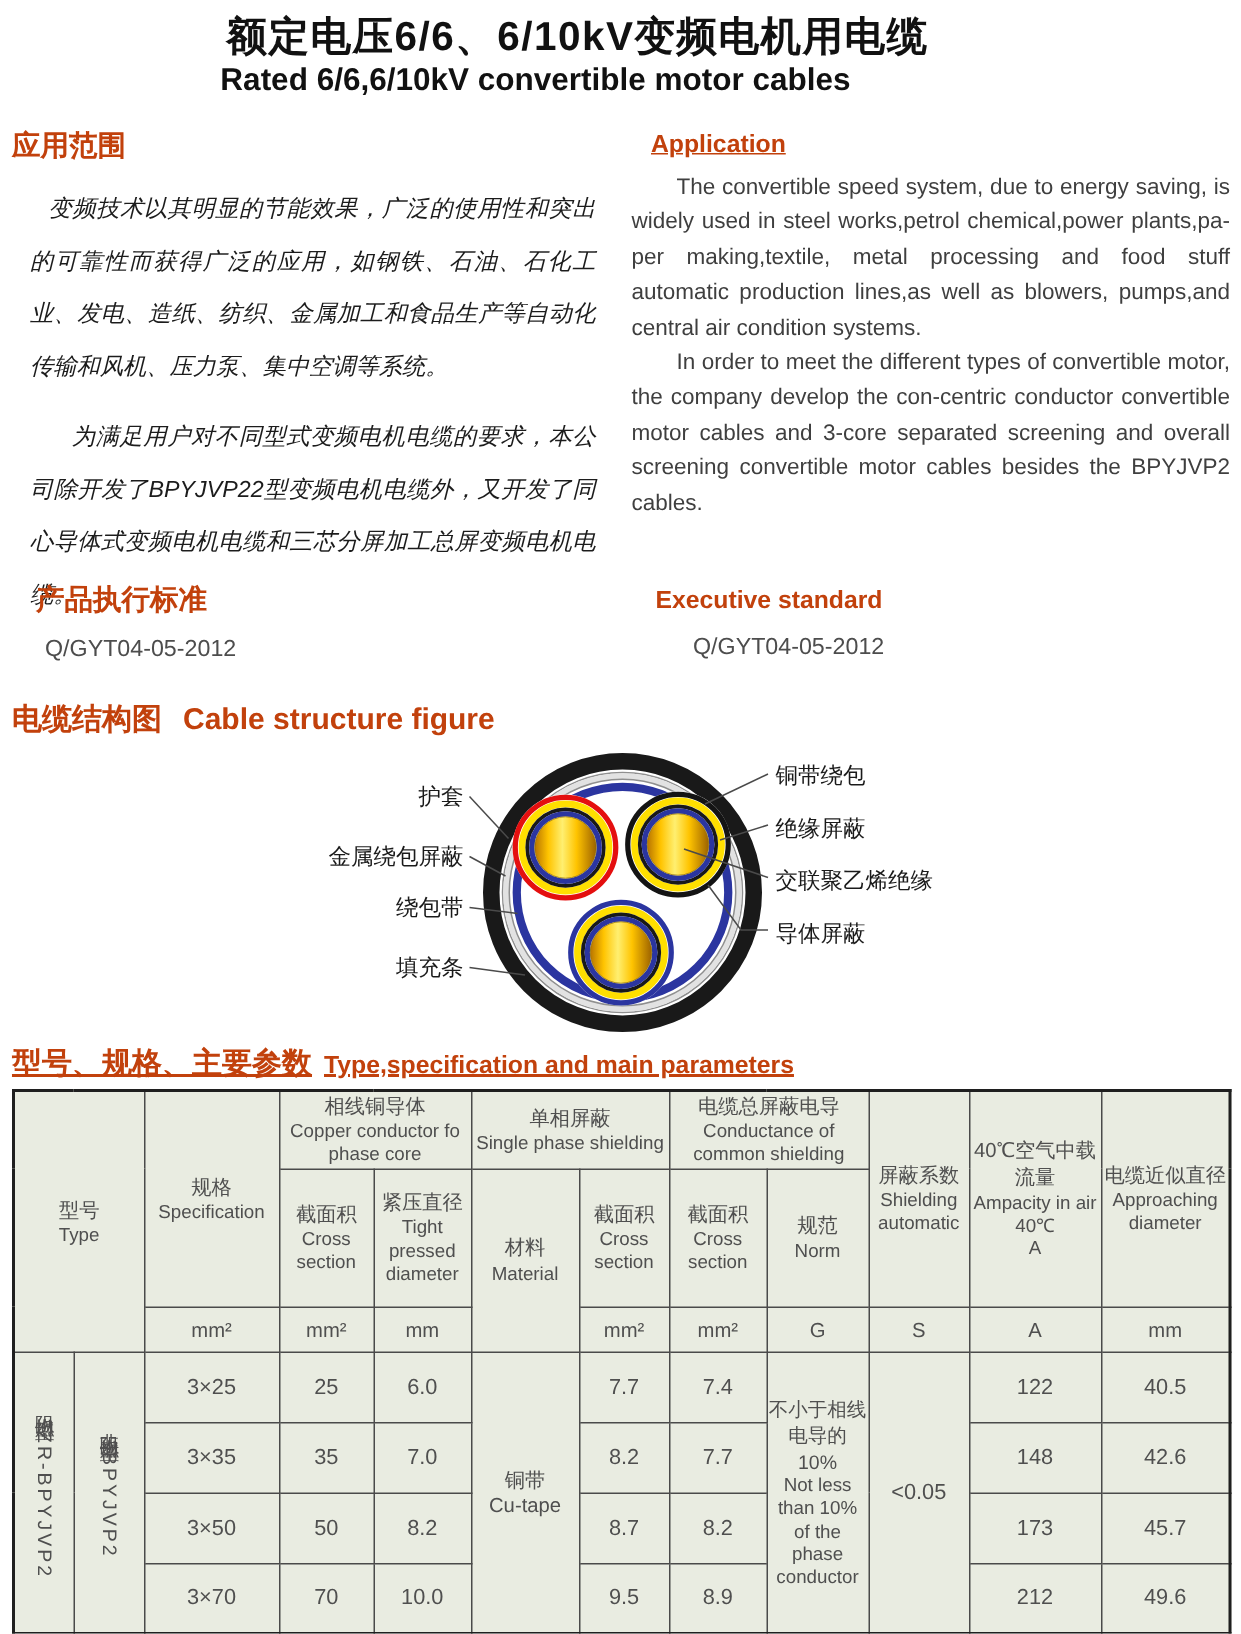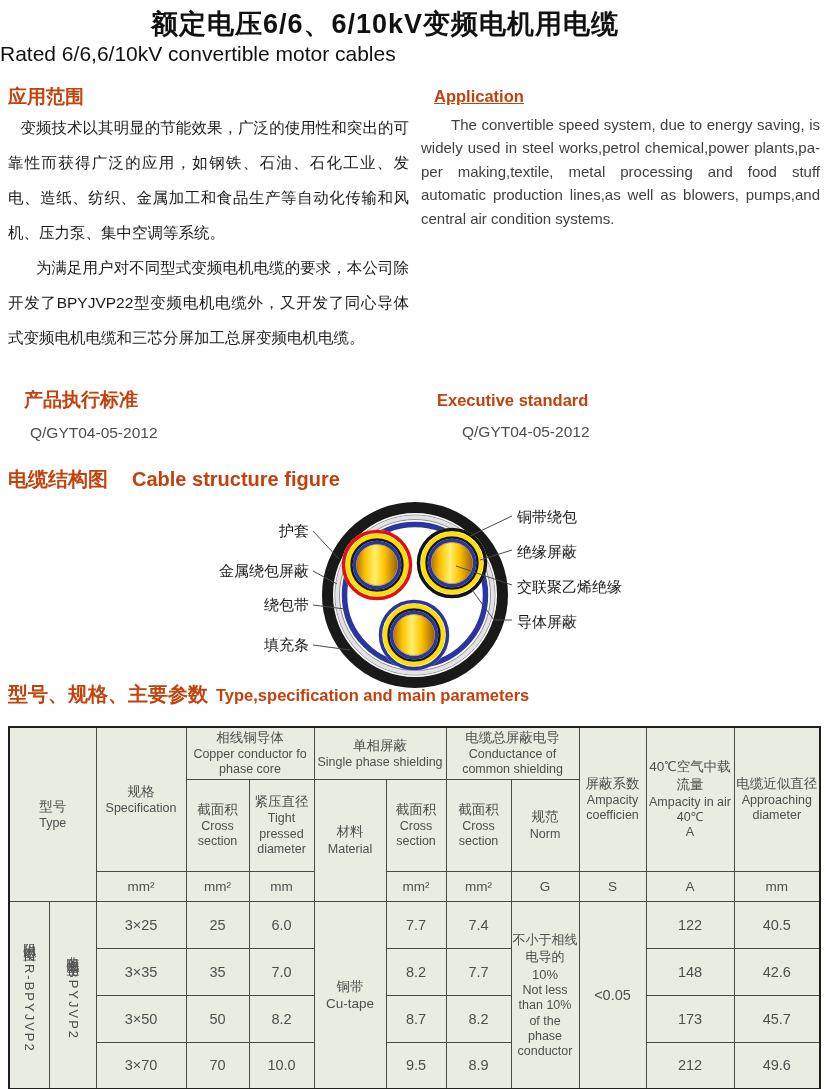--- a/index.html
+++ b/index.html
@@ -1,35 +1,35 @@
 <!DOCTYPE html>
 <html><head>
 <meta charset="utf-8">
 <style>
   html,body{margin:0;padding:0;background:#fff;}
   body{width:827px;height:1089px;position:relative;font-family:"Liberation Sans",sans-serif;color:#222;}
   .abs{position:absolute;}
   .title-zh{top:6px;left:0;width:770px;text-align:center;font-size:27px;font-weight:bold;color:#111;letter-spacing:1px;}
-  .title-en{top:42px;left:0;width:714px;text-align:left;font-size:21px;font-weight:normal;color:#111;}
+  .title-en{top:42px;left:0;width:714px;text-align:center;font-size:21px;font-weight:bold;color:#111;}
   .h-blue{font-weight:bold;color:#c2410c;}
   .app-h-zh{left:8px;top:84px;font-size:19px;}
   .app-h-en{left:434px;top:87px;font-size:16.5px;text-decoration:underline;}
   .zh-text{left:8px;top:110px;width:401px;}
-  .zh-text p{margin:0;font-size:15.5px;line-height:35px;text-align:justify;color:#1c1c1c;}
+  .zh-text p{margin:12px;font-size:15.5px;line-height:35px;text-align:justify;color:#1c1c1c;font-style:italic;}
   .ind1{text-indent:0.8em;}
   .ind2{text-indent:1.8em;}
   .en-text{left:421px;top:113px;width:399px;}
   .en-text p{margin:0;font-size:15px;line-height:23.4px;text-align:justify;text-indent:2em;color:#3f3f3f;}
   .std-h-zh{left:8px;top:387px;font-size:19px;margin-left:16px;}
   .std-v-zh{left:30px;top:424px;font-size:15.5px;color:#4d4d4d;}
   .std-h-en{left:437px;top:391px;font-size:16.5px;}
   .std-v-en{left:462px;top:423px;font-size:15.5px;color:#4d4d4d;}
   .fig-h{left:8px;top:466px;font-size:20px;}
-  .fig-h .en{margin-left:24px;}
-  .param-h{left:8px;top:681px;font-size:20px;}
+  .fig-h .en{margin-left:14px;}
+  .param-h{left:8px;top:695px;font-size:20px;text-decoration:underline;}
   .param-h .en{margin-left:8px;font-size:16.5px;}
   svg.diagram{position:absolute;left:0;top:498px;}
   svg.diagram text{font-family:"Liberation Sans",sans-serif;font-size:15px;fill:#1a1a1a;}
 
   table.params{position:absolute;left:8px;top:726px;width:811px;border-collapse:collapse;table-layout:fixed;
     background:#e9ece1;border:2px solid #1f1f1f;}
   table.params th,table.params td{border:1px solid #4a4a4a;text-align:center;vertical-align:middle;
     font-weight:normal;color:#4f4f4f;padding:1px;overflow:hidden;}
   table.params .zh{display:block;font-size:13.5px;line-height:1.35;}
   table.params .en{display:block;font-size:12.5px;line-height:1.22;}
@@ -48,20 +48,21 @@
 
 <div class="abs h-blue app-h-zh">应用范围</div>
 <div class="abs h-blue app-h-en">Application</div>
 
 <div class="abs zh-text">
   <p class="ind1">变频技术以其明显的节能效果，广泛的使用性和突出的可靠性而获得广泛的应用，如钢铁、石油、石化工业、发电、造纸、纺织、金属加工和食品生产等自动化传输和风机、压力泵、集中空调等系统。</p>
   <p class="ind2">为满足用户对不同型式变频电机电缆的要求，本公司除开发了BPYJVP22型变频电机电缆外，又开发了同心导体式变频电机电缆和三芯分屏加工总屏变频电机电缆。</p>
 </div>
 <div class="abs en-text">
   <p>The convertible speed system, due to energy saving, is widely used in steel works,petrol chemical,power plants,pa-per making,textile, metal processing and food stuff automatic production lines,as well as blowers, pumps,and central air condition systems.</p>
+  <p>In order to meet the different types of convertible motor, the company develop the con-centric conductor convertible motor cables and 3-core separated screening and overall screening convertible motor cables besides the BPYJVP2 cables.</p>
 </div>
 
 <div class="abs h-blue std-h-zh">产品执行标准</div>
 <div class="abs std-v-zh">Q/GYT04-05-2012</div>
 <div class="abs h-blue std-h-en">Executive standard</div>
 <div class="abs std-v-en">Q/GYT04-05-2012</div>
 
 <div class="abs h-blue fig-h">
   <span>电缆结构图</span><span class="en">Cable structure figure</span>
 </div>
@@ -169,21 +170,21 @@
     <th colspan="2">
       <span class="zh">单相屏蔽</span>
       <span class="en">Single phase shielding</span>
     </th>
     <th colspan="2">
       <span class="zh">电缆总屏蔽电导</span>
       <span class="en">Conductance of common shielding</span>
     </th>
     <th rowspan="2">
       <span class="zh">屏蔽系数</span>
-      <span class="en">Ampacity coefficien</span>
+      <span class="en">Shielding automatic</span>
     </th>
     <th rowspan="2">
       <span class="zh">40℃空气中载流量</span>
       <span class="en">Ampacity in air 40℃</span>
       <span class="en">A</span>
     </th>
     <th rowspan="2">
       <span class="zh">电缆近似直径</span>
       <span class="en">Approaching diameter</span>
     </th>

